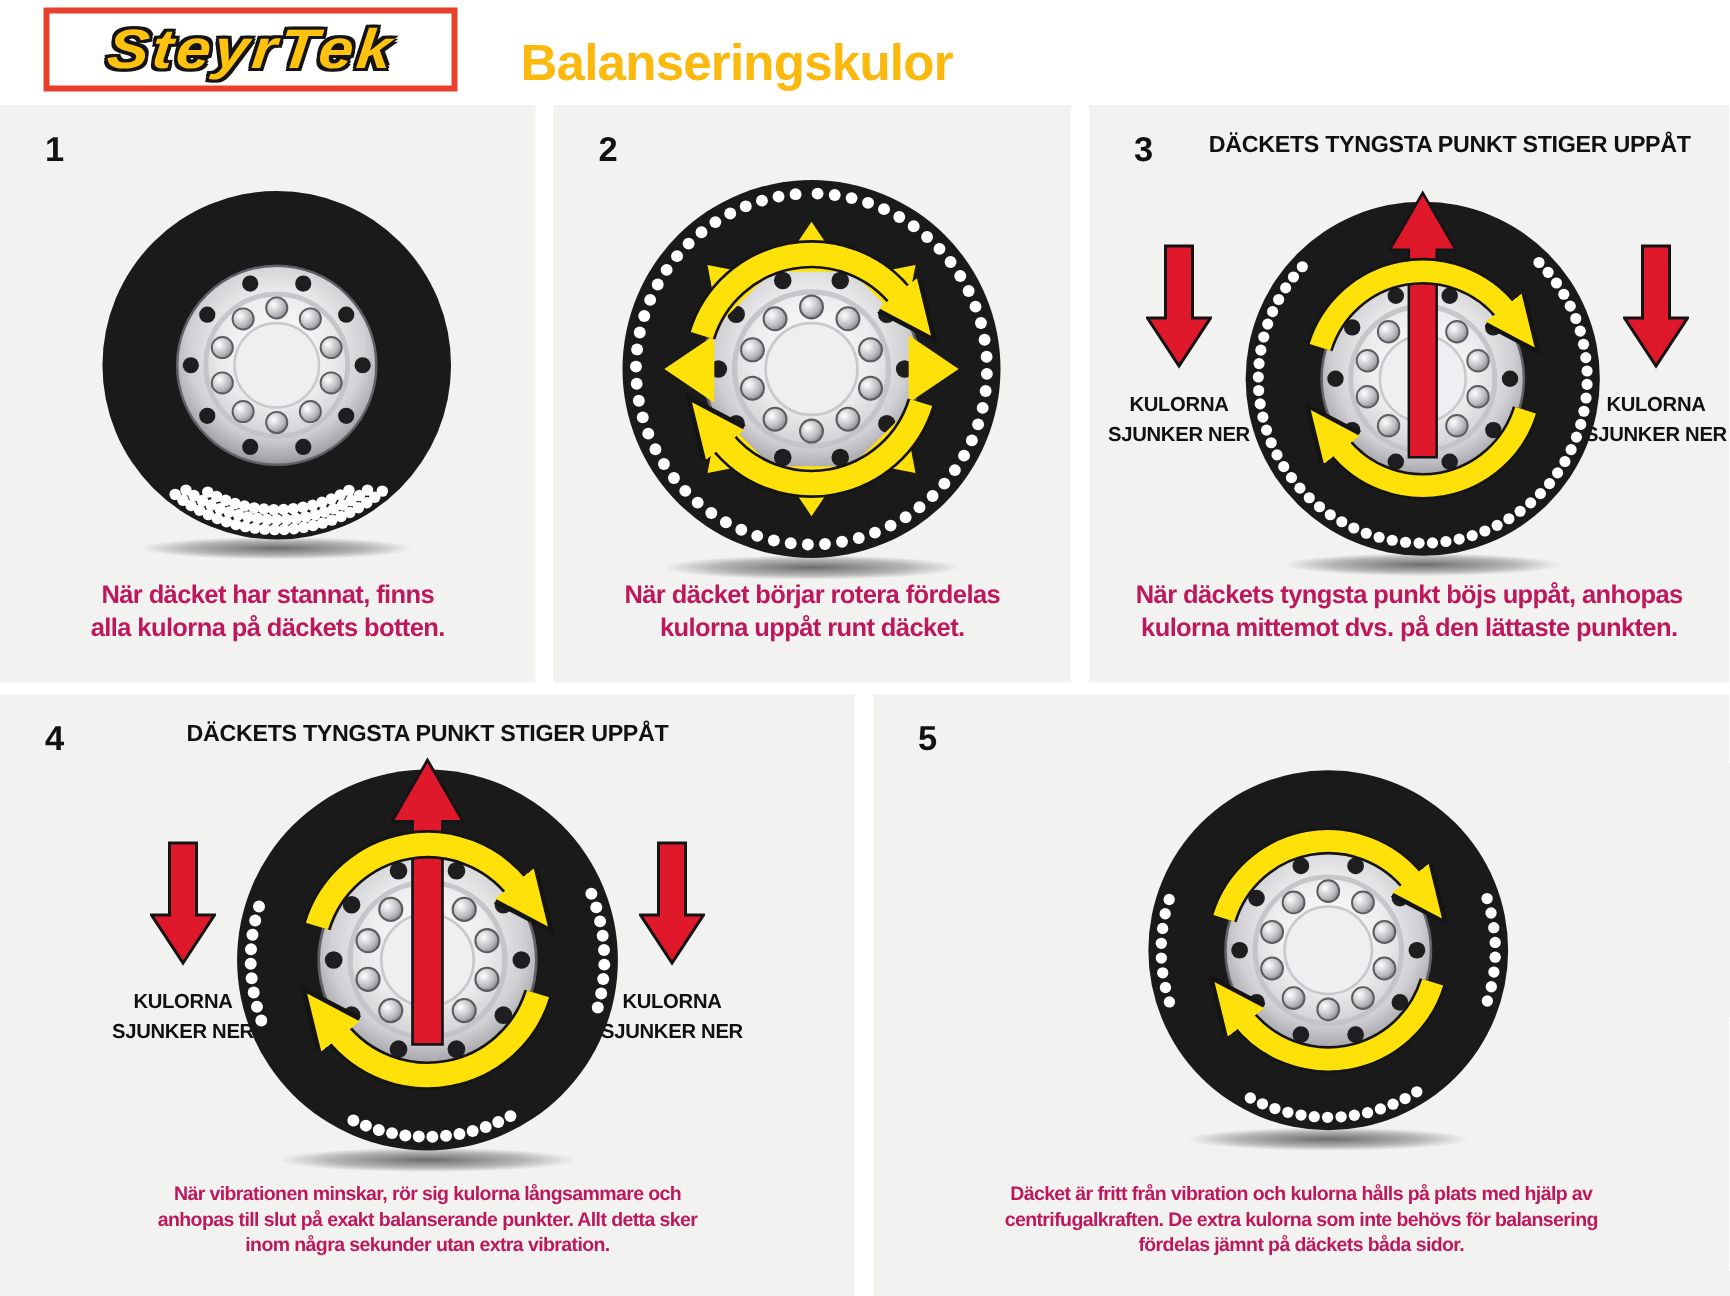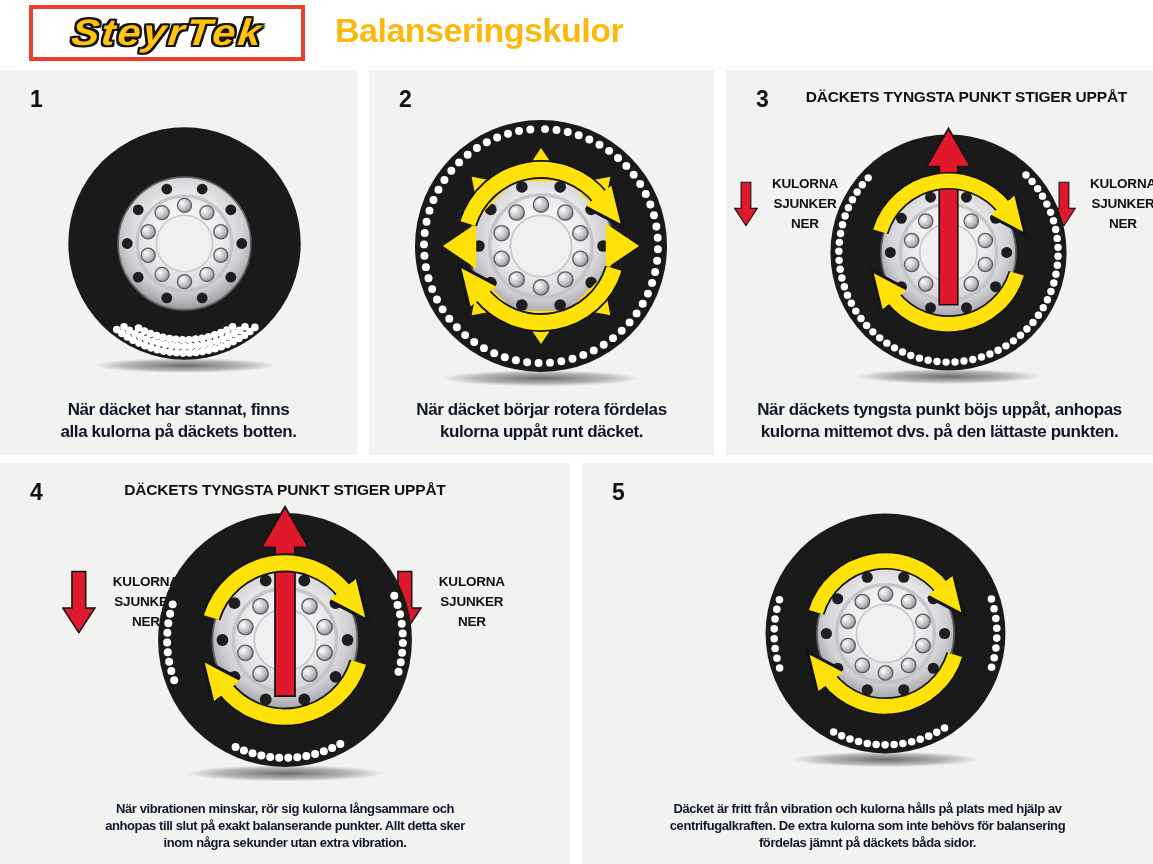--- a/index.html
+++ b/index.html
@@ -9,46 +9,46 @@
   
   .header{position:absolute;left:0;top:0;width:1153px;height:70px;background:#fff;}
   .logo{position:absolute;left:27px;top:3px;width:280px;height:60px;background:#fff;
         display:flex;align-items:center;justify-content:center;box-sizing:border-box;}
   .logo-frame{position:absolute;inset:2px;border:4px solid #E8402A;pointer-events:none;}
   .logo-text{position:relative;font-weight:bold;font-style:italic;font-size:37px;
         color:#FFC20E;letter-spacing:2px;display:inline-block;
         transform:skewX(-6deg) scaleX(1.12);
         text-shadow:-2px 0 0 #141414,2px 0 0 #141414,0 -2px 0 #141414,0 2px 0 #141414,
                     -2px -2px 0 #141414,2px 2px 0 #141414,-2px 2px 0 #141414,2px -2px 0 #141414;}
-  .title{position:absolute;left:335px;top:11px;margin:0;font-size:34px;font-weight:bold;
+  .title{position:absolute;left:335px;top:11px;margin:12px;font-size:34px;font-weight:bold;
         color:#FBB90D;letter-spacing:-0.5px;}
 
   
   .panel{position:absolute;background:#F2F2F0;}
   .p1{left:0;top:70px;width:357px;height:385px;}
   .p2{left:369px;top:70px;width:345px;height:385px;}
   .p3{left:726px;top:70px;width:427px;height:385px;}
   .p4{left:0;top:463px;width:570px;height:401px;}
   .p5{left:582px;top:463px;width:571px;height:401px;}
 
   .num{position:absolute;left:30px;top:16px;font-size:23px;font-weight:bold;color:#111;}
   .heading{position:absolute;top:18px;text-align:center;font-weight:bold;font-size:15.5px;
         color:#111;letter-spacing:-0.2px;white-space:nowrap;}
   .p3 .heading{left:64px;right:10px;}
   .p4 .heading{left:80px;right:80px;}
 
-  .caption{position:absolute;left:8px;right:8px;bottom:12px;margin:0;text-align:center;
-        font-weight:bold;font-size:17px;color:#0f172a;line-height:1.3;
+  .caption{position:absolute;left:8px;right:8px;bottom:12px;margin:13px;text-align:center;
+        font-weight:bold;font-size:17px;color:#be185d;line-height:1.3;
         letter-spacing:-0.4px;white-space:pre-line;}
   .p4 .caption,.p5 .caption{font-size:13px;}
 
   .wheel{position:absolute;}
   .wheel svg{display:block;width:100%;height:auto;}
 
-  .side{position:absolute;display:flex;align-items:center;gap:14px;}
+  .side{position:absolute;display:flex;flex-direction:column;align-items:center;gap:14px;}
   .side-text{font-weight:bold;font-size:13.5px;color:#111;text-align:center;
         line-height:1.5;white-space:pre-line;letter-spacing:-0.2px;}
 
   
   .arc-u{fill:none;stroke:#141414;stroke-width:21;marker-end:url(#ahD);}
   .arc-y{fill:none;stroke:#FFE10A;stroke-width:17;marker-end:url(#ahY);}
   .red-up{fill:#E0182C;stroke:#141414;stroke-width:2;}
   .tri{fill:#FFE10A;}
 </style>
 </head>

